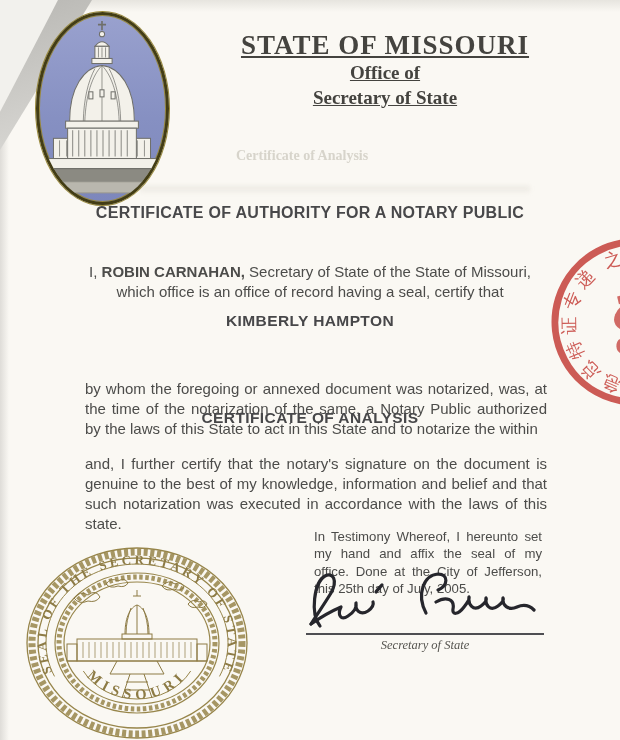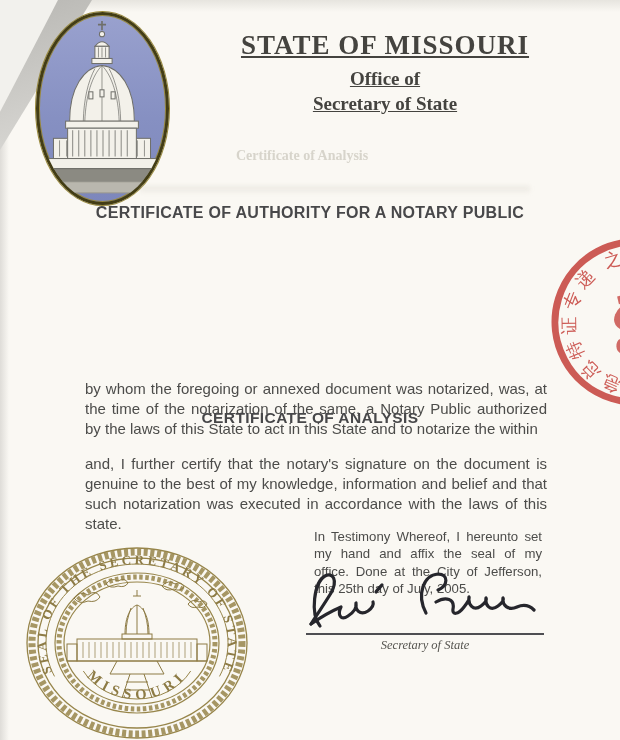--- a/index.html
+++ b/index.html
@@ -28,21 +28,21 @@
     border-radius:50%;overflow:hidden;
     border:3px solid #433d14;
     box-shadow:0 0 0 1px #9a8a3c, inset 0 0 0 1px #9a8a3c;
     background:linear-gradient(180deg,#99a1ce 0%,#8690c2 55%,#7d87bc 100%);
   }
   .dome-oval svg{display:block;width:100%;height:100%;}
   
   .header-block{position:absolute;left:160px;top:30px;width:450px;text-align:center;
     font-family:"Liberation Serif", serif;font-weight:bold;color:#44433f;text-decoration:underline;}
   .state-title{font-size:27px;letter-spacing:1px;line-height:30px;}
-  .office-line{font-size:19px;line-height:25px;margin-top:6px;}
+  .office-line{font-size:19px;line-height:25px;}
   .office-line + .office-line{margin-top:0;}
   
   .ghost-text{position:absolute;left:236px;top:148px;
     font-family:"Liberation Serif", serif;font-weight:bold;font-size:14px;
     color:rgba(186,182,170,.55);filter:blur(.7px);}
   .smudge{position:absolute;left:140px;top:186px;width:390px;height:7px;
     background:linear-gradient(180deg,rgba(202,197,186,.30),rgba(202,197,186,.10));
     filter:blur(2px);}
   
   .main-title{position:absolute;left:10px;top:204px;width:600px;text-align:center;
@@ -108,21 +108,23 @@
     <div class="state-title">STATE OF MISSOURI</div>
     <div class="office-line">Office of</div>
     <div class="office-line">Secretary of State</div>
   </div>
 
   <div class="ghost-text">Certificate of Analysis</div>
   <div class="smudge"></div>
 
   <div class="main-title">CERTIFICATE OF AUTHORITY FOR A NOTARY PUBLIC</div>
 
+  <p class="para intro"><span>I, </span><b>ROBIN CARNAHAN,</b><span> Secretary of State of the State of Missouri, which office is an office of record having a seal, certify that</span></p>
 
+  <div class="notary-name">KIMBERLY HAMPTON</div>
 
   <p class="para auth-para">by whom the foregoing or annexed document was notarized, was, at the time of the notarization of the same, a Notary Public authorized by the laws of this State to act in this State and to notarize the within</p>
 
   <div class="doc-type">CERTIFICATE OF ANALYSIS</div>
 
   <p class="para cert-para">and, I further certify that the notary's signature on the document is genuine to the best of my knowledge, information and belief and that such notarization was executed in accordance with the laws of this state.</p>
 
   <p class="testimony">In Testimony Whereof, I hereunto set my hand and affix the seal of my office. Done at the City of Jefferson, this 25th day of July, 2005.</p>
 
   <svg class="stamp-svg" viewBox="0 0 200 200">

